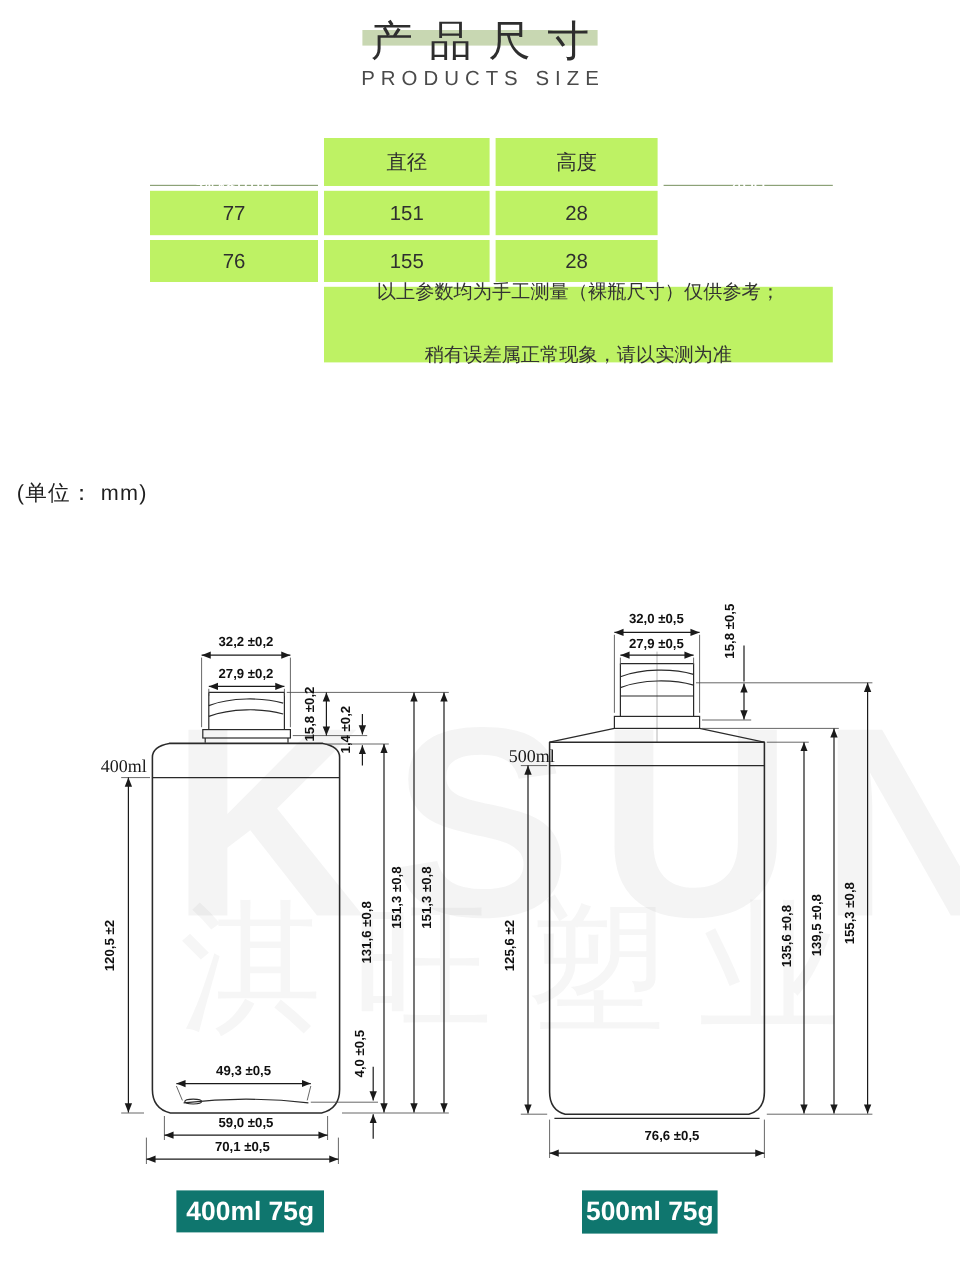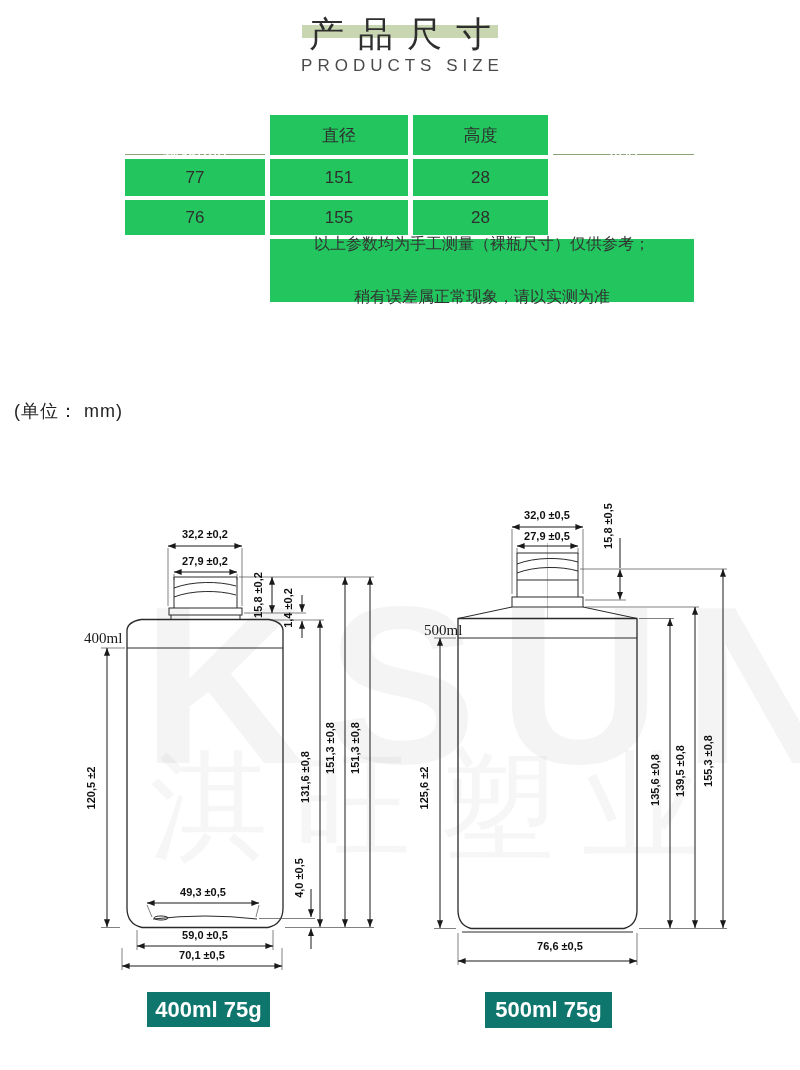--- a/index.html
+++ b/index.html
@@ -11,34 +11,34 @@
   .title-cn{left:0;right:0;top:11px;text-align:center;font-size:35px;font-weight:300;
             letter-spacing:14px;padding-left:14px;color:#2e2e2e;z-index:1;}
   .title-en{left:0;right:0;top:56px;text-align:center;font-size:17px;font-weight:300;
             letter-spacing:5px;padding-left:5px;color:#4a4a4a;z-index:1;}
   
   .spec-table{left:125px;top:115px;display:grid;
               grid-template-columns:140px 138px 135px 141px;
               grid-template-rows:40px 37px 35px 63px;gap:4px 5px;z-index:1;}
   .cell{display:flex;align-items:center;justify-content:center;font-size:17px;}
   .dark{background:#8ca277;color:#ffffff;margin-top:39px;}
-  .light{background:#22c55e;color:#2f2f2f;}
+  .light{background:#bef264;color:#2f2f2f;}
   .note-cell{grid-column:2/5;flex-direction:column;font-size:16px;line-height:1.55;color:#333;gap:28px;}
   
   .unit{left:14px;top:399px;font-size:18px;color:#1f1f1f;letter-spacing:1px;z-index:1;}
   
   .wm{pointer-events:none;z-index:6;white-space:nowrap;}
   .wm-latin{left:142px;top:556px;font-size:225px;font-weight:600;letter-spacing:22px;
             color:rgba(45,45,45,0.05);}
   .wm-cn{left:150px;top:728px;font-size:118px;letter-spacing:26px;color:rgba(45,45,45,0.045);}
   
   .badge{background:#0f766e;color:#fff;display:flex;align-items:center;justify-content:center;
          font-size:22px;font-weight:600;z-index:2;}
   .badge-left{left:147px;top:992px;width:123px;height:35px;}
-  .badge-right{left:485px;top:992px;width:127px;height:36px;}
+  .badge-right{left:485px;top:992px;width:113px;height:36px;}
   
   svg{z-index:3;}
   .ol,.bodyfill{fill:#ffffff;stroke:#2a2a2a;stroke-width:1.3;stroke-linejoin:round;}
   .ln{fill:none;stroke:#2a2a2a;stroke-width:1;}
   .ext{fill:none;stroke:#4a4a4a;stroke-width:0.7;}
   .dim{fill:none;stroke:#1a1a1a;stroke-width:1;}
   .cl{fill:none;stroke:#999;stroke-width:0.6;}
   .dimtxt{font:600 11px "Liberation Sans",sans-serif;fill:#101010;}
   .vol{font:15px "Liberation Serif",serif;fill:#1a1a1a;}
 </style>

